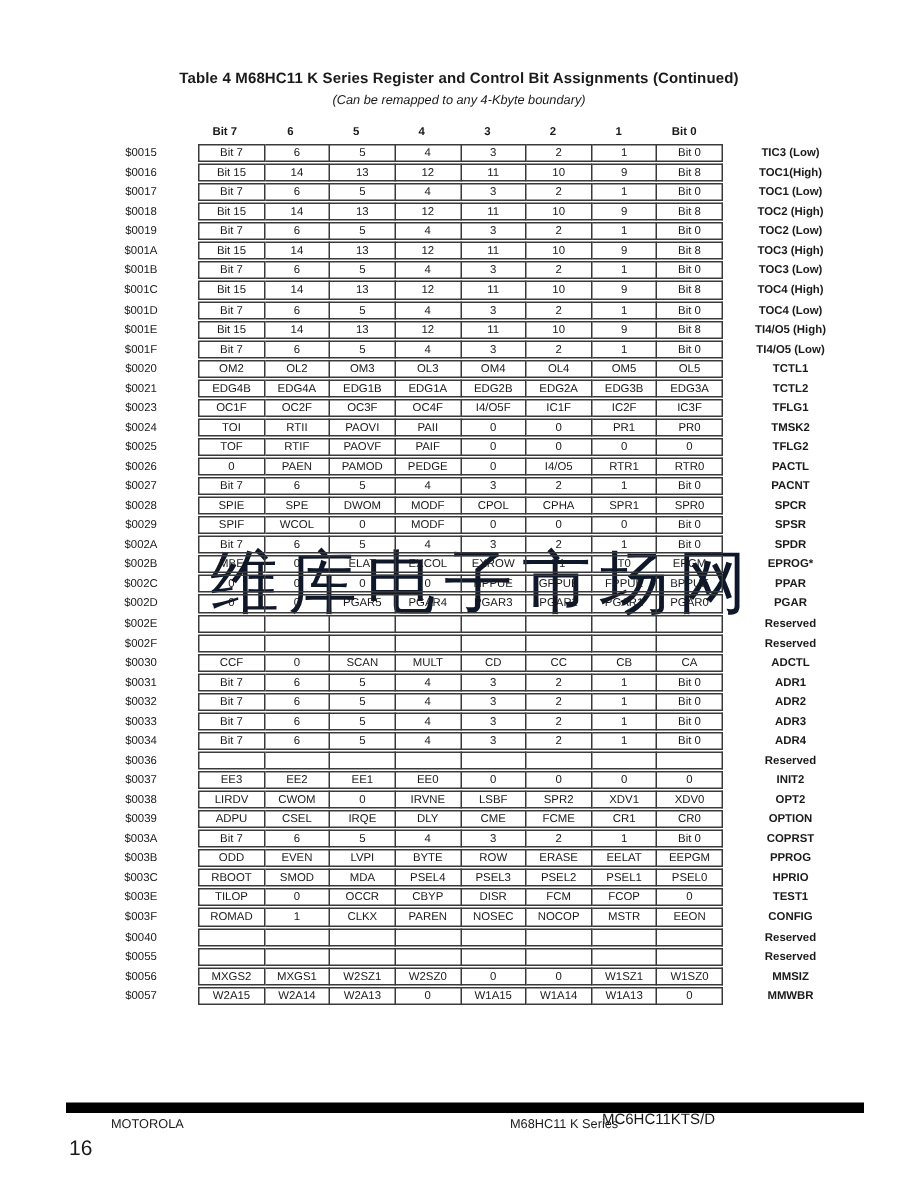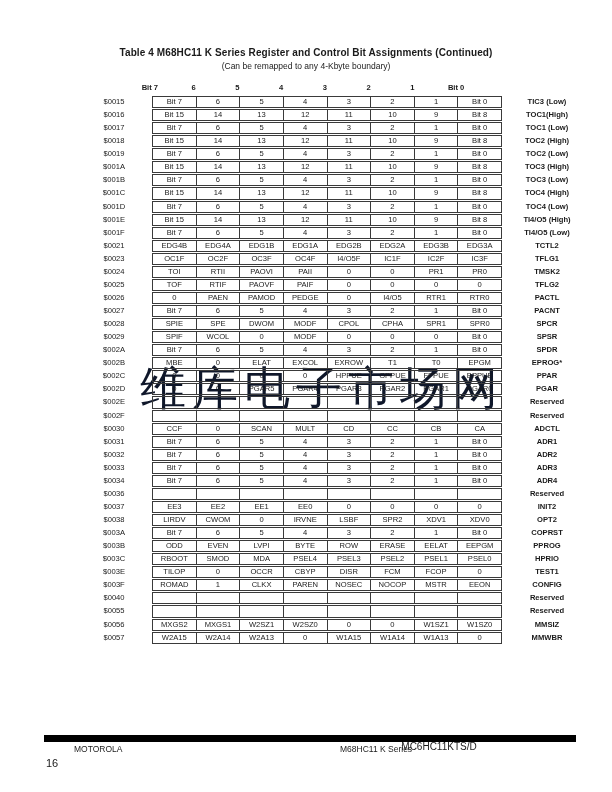--- a/index.html
+++ b/index.html
@@ -8,39 +8,40 @@
     background:#ffffff;color:#1a1a1a;
     font-family:"Liberation Sans",sans-serif;
   }
   .title{
     position:absolute;top:47px;left:0;width:612px;text-align:center;
     font-size:10px;font-weight:bold;letter-spacing:0.1px;
   }
   .subtitle{
     position:absolute;top:61px;left:0;width:612px;text-align:center;
     font-size:8.5px;
+    font-style:italic;
   }
   .watermark{
     position:absolute;top:356px;left:140px;width:390px;height:64px;
     font-size:46px;line-height:64px;letter-spacing:6px;color:#0f172a;
     z-index:0;white-space:nowrap;overflow:hidden;
   }
   .colhead{
     position:absolute;top:83px;left:0;width:612px;display:flex;
     padding-left:52px;font-size:7.6px;font-weight:bold;z-index:1;
   }
   .colhead .addr-spacer{width:76px;}
   .colhead .hcells{width:350px;display:flex;}
   .colhead .hcell{flex:1;text-align:center;}
   #rows{
     position:absolute;top:96px;left:0;width:612px;z-index:1;
   }
   .row{
     display:flex;height:12.1px;margin-bottom:0.97px;align-items:stretch;
-    padding-left:76px;font-size:7.6px;
+    padding-left:56px;font-size:7.6px;
   }
   .addr{
     width:76px;text-align:center;line-height:12.1px;
   }
   .cells{
     width:350px;display:flex;
   }
   .cell{
     flex:1;text-align:center;line-height:10.6px;
     border:1px solid #3a3a3a;border-left:none;
@@ -51,21 +52,21 @@
   .reg{
     width:74px;margin-left:8px;text-align:center;line-height:12.1px;
     white-space:nowrap;
     font-weight:bold;
   }
   .footer-bar{
     position:absolute;left:44px;top:735px;width:532px;height:6.5px;
     background:#000000;
   }
   .f-left1{position:absolute;left:74px;top:744px;font-size:8.5px;}
-  .f-left2{position:absolute;left:46px;top:757px;font-size:11px;}
+  .f-left2{position:absolute;left:46px;top:757px;font-size:14px;}
   .f-right1{position:absolute;left:340px;top:744px;width:198px;font-size:8.5px;}
   .f-right2{position:absolute;left:340px;top:741px;width:198px;text-align:center;font-size:10px;}
 </style>
 </head>
 <body>
 
 <div class="watermark">维库电子市场网</div>
 
 <div class="title">Table 4 M68HC11 K Series Register and Control Bit Assignments  (Continued)</div>
 <div class="subtitle">(Can be remapped to any 4-Kbyte boundary)</div>
@@ -233,20 +234,34 @@
         <div class="cell">5</div>
         <div class="cell">4</div>
         <div class="cell">3</div>
         <div class="cell">2</div>
         <div class="cell">1</div>
         <div class="cell">Bit 0</div>
       </div>
       <div class="reg">TI4/O5 (Low)</div>
     </div>
     <div class="row">
+      <div class="addr">$0020</div>
+      <div class="cells">
+        <div class="cell">OM2</div>
+        <div class="cell">OL2</div>
+        <div class="cell">OM3</div>
+        <div class="cell">OL3</div>
+        <div class="cell">OM4</div>
+        <div class="cell">OL4</div>
+        <div class="cell">OM5</div>
+        <div class="cell">OL5</div>
+      </div>
+      <div class="reg">TCTL1</div>
+    </div>
+    <div class="row">
       <div class="addr">$0021</div>
       <div class="cells">
         <div class="cell">EDG4B</div>
         <div class="cell">EDG4A</div>
         <div class="cell">EDG1B</div>
         <div class="cell">EDG1A</div>
         <div class="cell">EDG2B</div>
         <div class="cell">EDG2A</div>
         <div class="cell">EDG3B</div>
         <div class="cell">EDG3A</div>
@@ -539,20 +554,34 @@
         <div class="cell">LIRDV</div>
         <div class="cell">CWOM</div>
         <div class="cell">0</div>
         <div class="cell">IRVNE</div>
         <div class="cell">LSBF</div>
         <div class="cell">SPR2</div>
         <div class="cell">XDV1</div>
         <div class="cell">XDV0</div>
       </div>
       <div class="reg">OPT2</div>
+    </div>
+    <div class="row">
+      <div class="addr">$0039</div>
+      <div class="cells">
+        <div class="cell">ADPU</div>
+        <div class="cell">CSEL</div>
+        <div class="cell">IRQE</div>
+        <div class="cell">DLY</div>
+        <div class="cell">CME</div>
+        <div class="cell">FCME</div>
+        <div class="cell">CR1</div>
+        <div class="cell">CR0</div>
+      </div>
+      <div class="reg">OPTION</div>
     </div>
     <div class="row">
       <div class="addr">$003A</div>
       <div class="cells">
         <div class="cell">Bit 7</div>
         <div class="cell">6</div>
         <div class="cell">5</div>
         <div class="cell">4</div>
         <div class="cell">3</div>
         <div class="cell">2</div>

